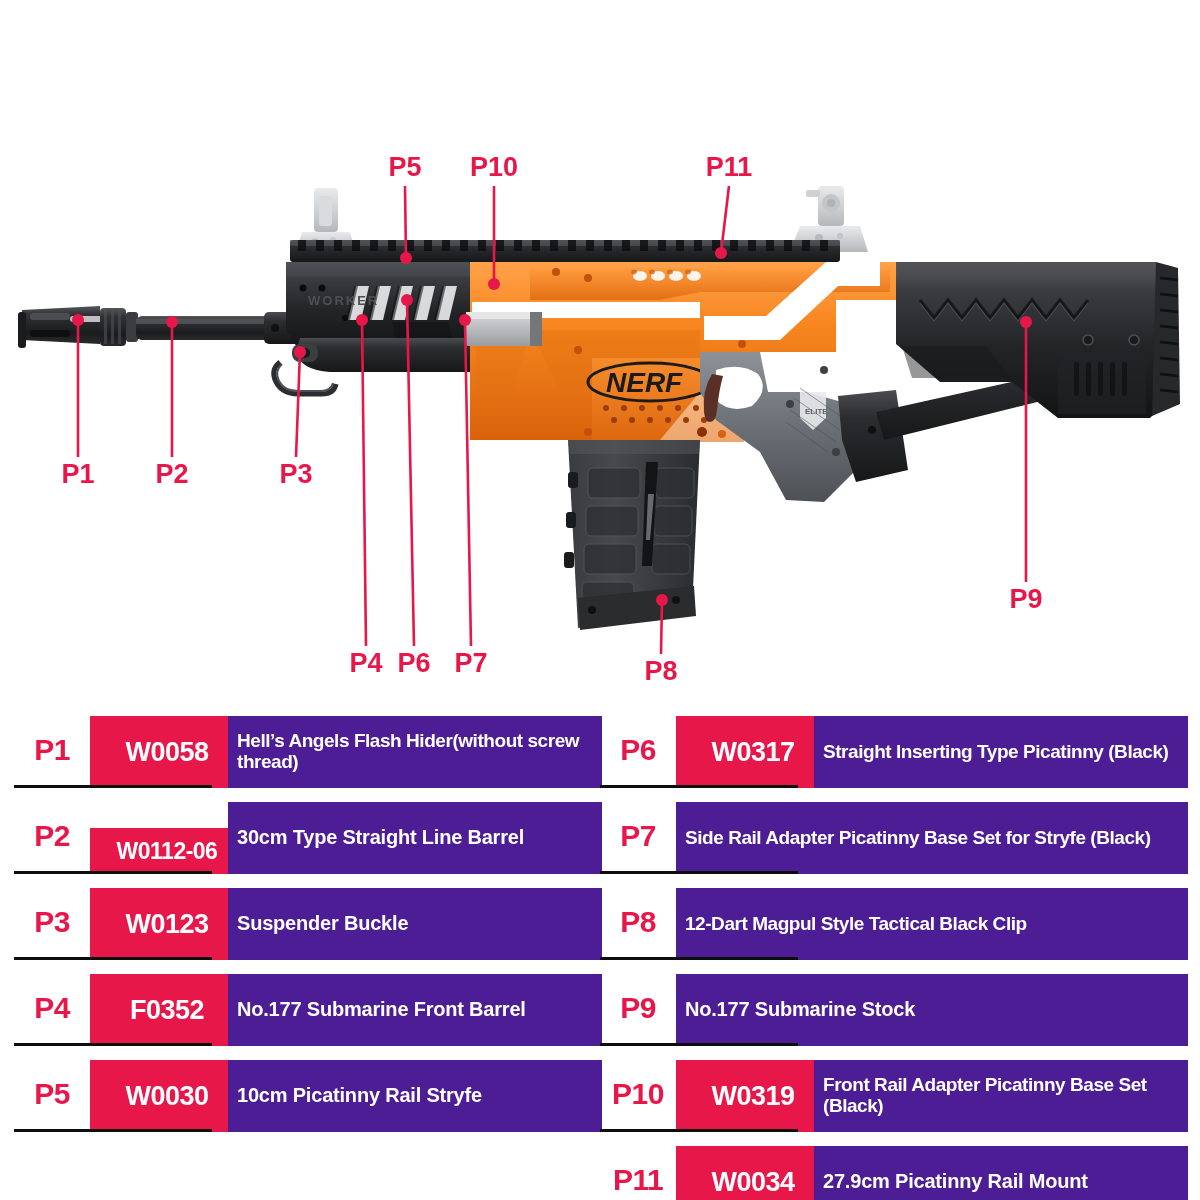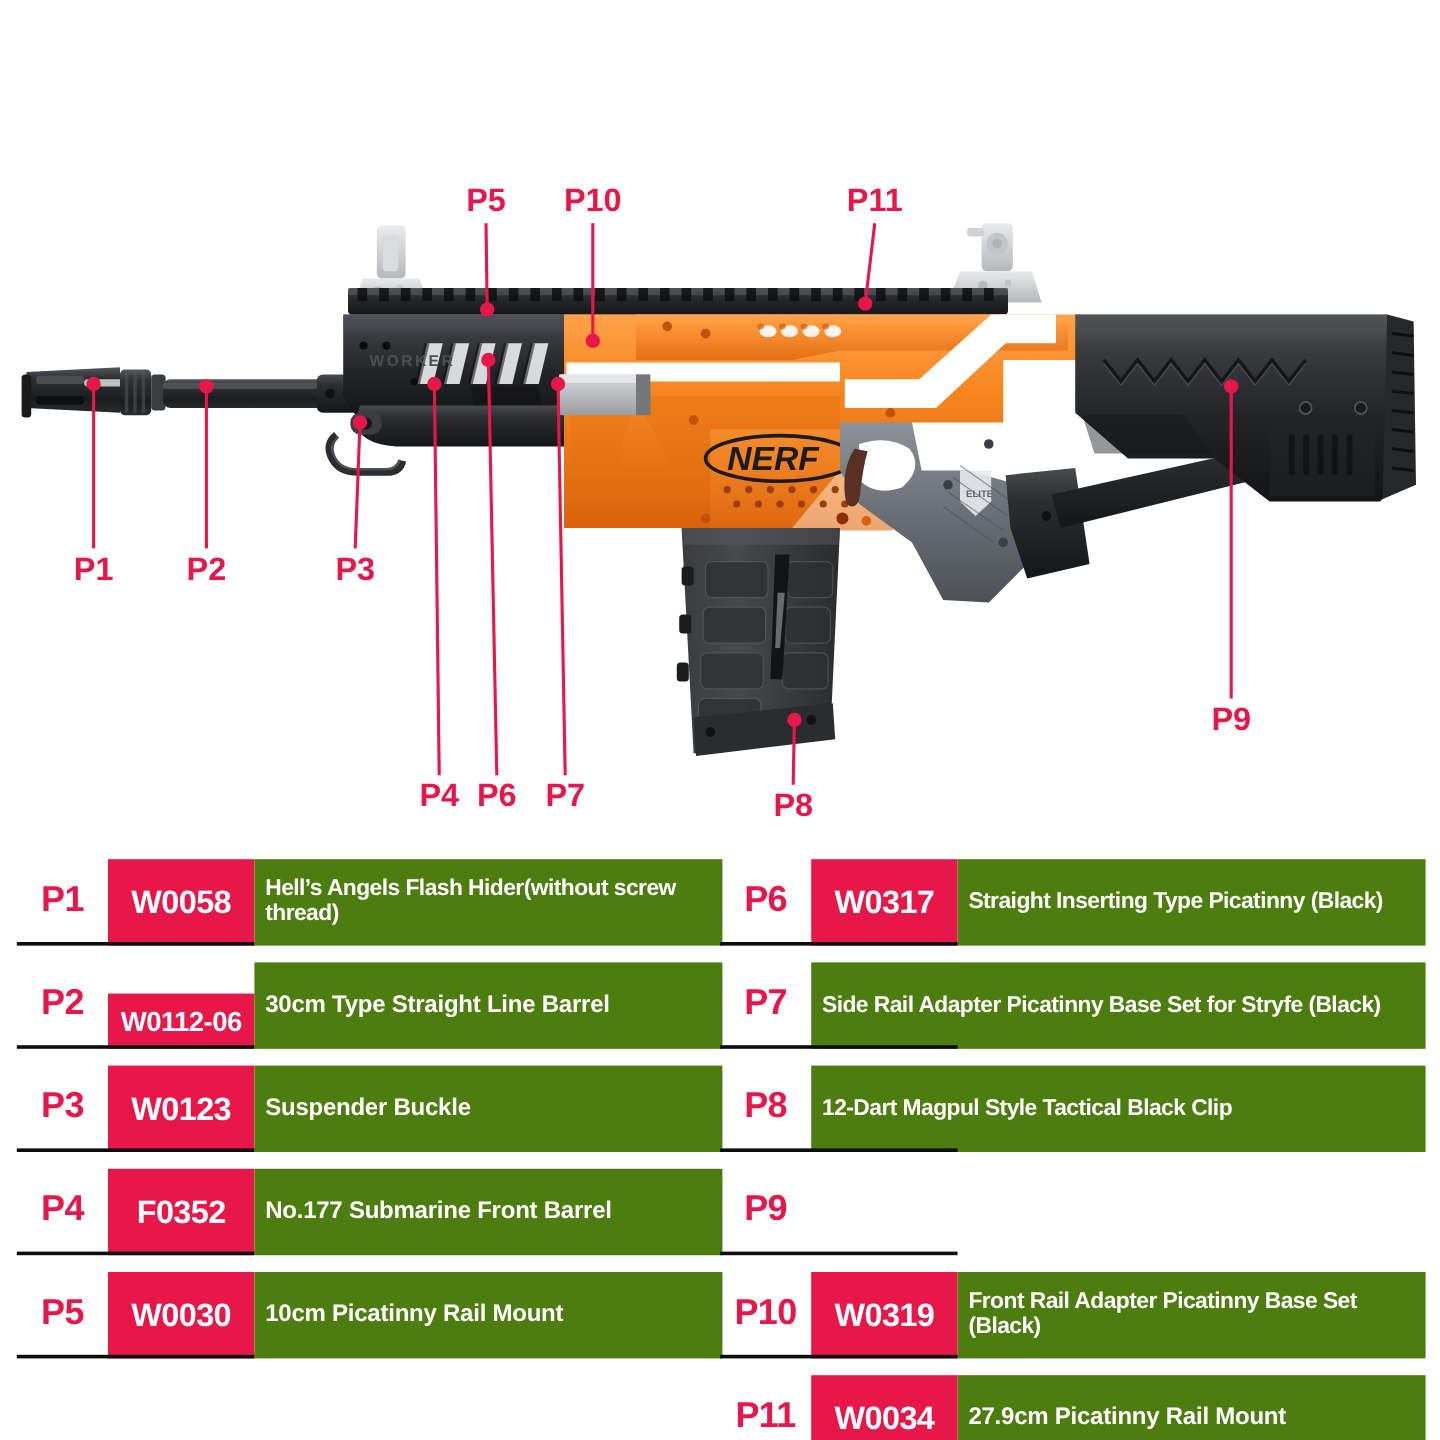--- a/index.html
+++ b/index.html
@@ -58,25 +58,26 @@
   }
   .code{
     flex:0 0 122px;
     background:#E8174A;
     color:#ffffff;
     display:flex;align-items:center;justify-content:center;
     font-weight:bold;
     font-size:27px;
     letter-spacing:-0.5px;
     line-height:1;
+    padding-left:16px;
   }
   .code.narrow{font-size:23px;margin-top:26px;}
   .desc{
     flex:1 1 auto;
-    background:#4d7c0f;
+    background:#4c1d95;
     color:#ffffff;
     display:flex;align-items:center;
     padding:0 9px;
     font-size:20px;
     font-weight:bold;
     line-height:1.08;
     letter-spacing:-0.2px;
     box-sizing:border-box;
   }
   .desc.small{font-size:19px;letter-spacing:-0.45px;}
@@ -507,21 +508,21 @@
         </div>
         <div class="part-row">
           <div class="pnum">P4</div>
           <div class="code">F0352</div>
           <div class="desc">No.177 Submarine Front Barrel</div>
           <div class="row-underline" style="width: 198px;"></div>
         </div>
         <div class="part-row">
           <div class="pnum">P5</div>
           <div class="code">W0030</div>
-          <div class="desc">10cm Picatinny Rail Mount</div>
+          <div class="desc">10cm Picatinny Rail Stryfe</div>
           <div class="row-underline" style="width: 198px;"></div>
         </div>
       </div>
     <div class="table-col col-right" id="col-right">
         <div class="part-row">
           <div class="pnum">P6</div>
           <div class="code">W0317</div>
           <div class="desc small">Straight Inserting Type Picatinny (Black)</div>
           <div class="row-underline" style="width: 198px;"></div>
         </div>
@@ -530,20 +531,21 @@
           <div class="desc small">Side  Rail Adapter Picatinny Base Set for  Stryfe (Black)</div>
           <div class="row-underline" style="width: 198px;"></div>
         </div>
         <div class="part-row">
           <div class="pnum">P8</div>
           <div class="desc small">12-Dart Magpul Style Tactical Black Clip</div>
           <div class="row-underline" style="width: 198px;"></div>
         </div>
         <div class="part-row">
           <div class="pnum">P9</div>
+          <div class="desc">No.177 Submarine Stock</div>
           <div class="row-underline" style="width: 198px;"></div>
         </div>
         <div class="part-row">
           <div class="pnum">P10</div>
           <div class="code">W0319</div>
           <div class="desc small">Front Rail Adapter Picatinny Base Set (Black)</div>
           <div class="row-underline" style="width: 198px;"></div>
         </div>
         <div class="part-row">
           <div class="pnum">P11</div>

